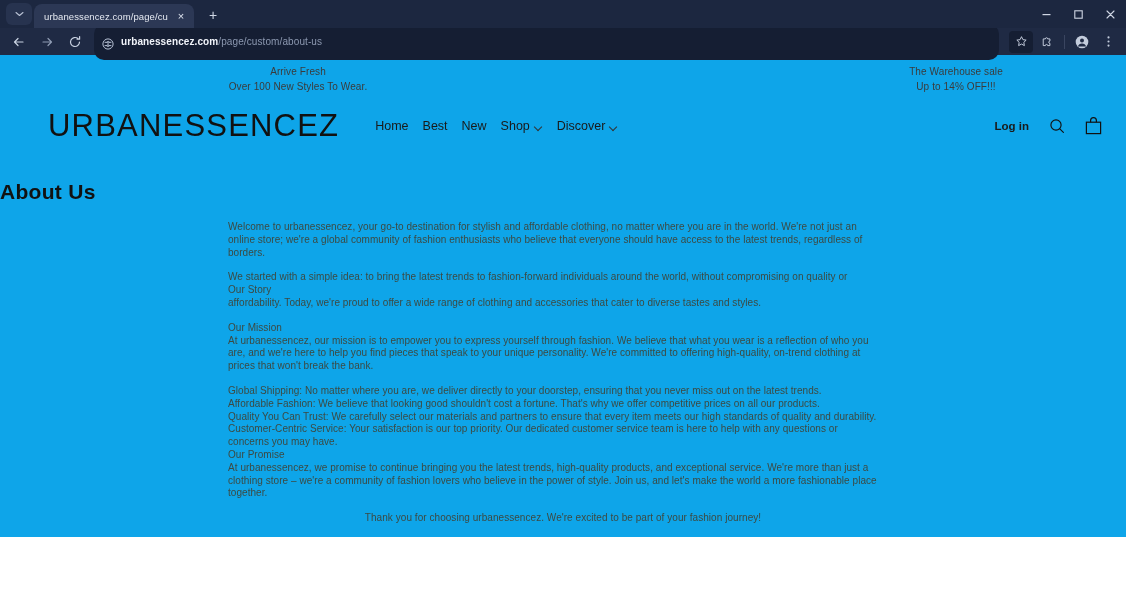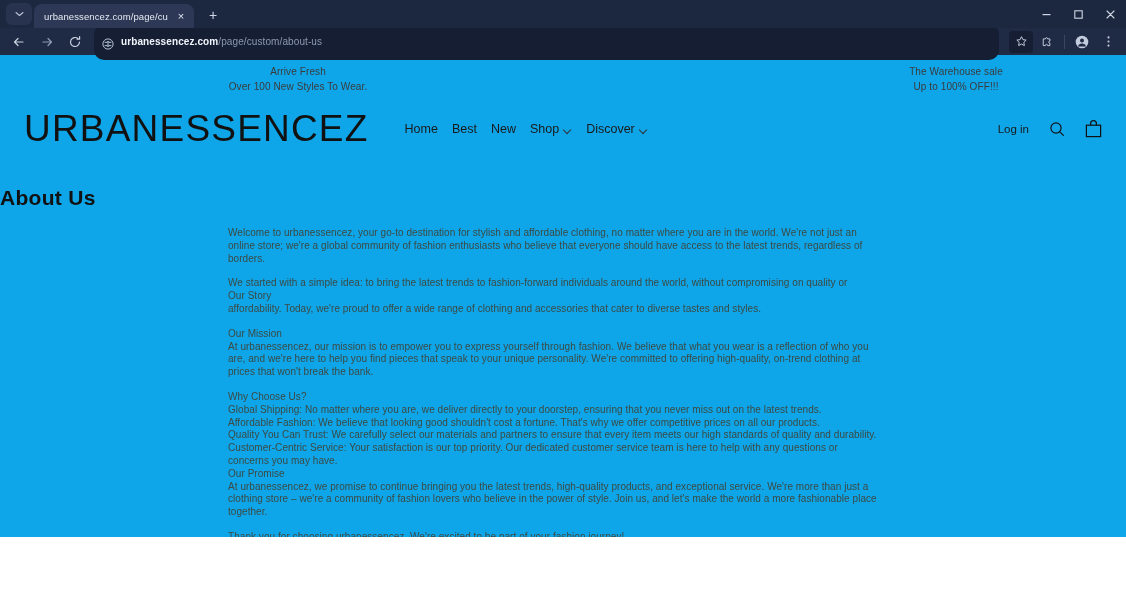--- a/index.html
+++ b/index.html
@@ -144,25 +144,26 @@
   }
   .announce .a-l1 { display: block; }
   .announce .a-l2 { display: block; }
 
   .siteheader {
     display: flex;
     align-items: center;
     padding: 10px 24px 12px 24px;
   }
   .logo {
-    font-size: 37px;
+    font-size: 31px;
     font-weight: 300;
     letter-spacing: 1.2px;
     color: #111111;
     white-space: nowrap;
+    margin-left: 24px;
   }
   .mainnav {
     display: flex;
     align-items: center;
     gap: 14px;
     margin-left: 36px;
     flex: 1;
   }
   .navitem {
     font-size: 12.5px;
@@ -177,21 +178,21 @@
   }
   .caret::after {
     content: "";
     position: absolute; left: 0; top: 0;
     width: 5px; height: 5px;
     border-right: 1.2px solid #333;
     border-bottom: 1.2px solid #333;
     transform: rotate(45deg);
   }
   .headeractions {
-    display: flex; align-items: center; gap: 20px;
+    display: flex; align-items: center; gap: 20px; font-weight: bold;
   }
   .loginlink { font-size: 11.5px; color: #1a1a1a; white-space: nowrap; }
   .hicon { color: #111; display: flex; align-items: center; }
 
   
   .content {
     padding-top: 24px;
   }
   .pagetitle {
     text-align: left;
@@ -204,21 +205,21 @@
   .article {
     width: 670px;
     margin: 0 auto;
     color: #3c4a43;
     font-size: 10px;
     line-height: 1.28;
     letter-spacing: .05px;
     text-align: left;
   }
   .article p { margin-bottom: 12px; }
-  .article p:last-child { margin-bottom: 0; }
+  .article p:last-child { margin-bottom: 0; text-align: center; }
   .article .blk-line { display: block; }
 </style>
 </head>
 <body>
 
 <div class="browser">
 
   <div class="tabstrip">
     <div class="tab-chevron">
       <svg width="9" height="6" viewBox="0 0 9 6" fill="none" aria-hidden="true">
@@ -312,21 +313,21 @@
 
 <div class="page">
 
   <div class="announce">
     <div class="announce-left">
       <span class="a-l1">Arrive Fresh</span>
       <span class="a-l2">Over 100 New Styles To Wear.</span>
     </div>
     <div class="announce-right">
       <span class="a-l1">The Warehouse sale</span>
-      <span class="a-l2">Up to 100% OFF!!!</span>
+      <span class="a-l2">Up to 14% OFF!!!</span>
     </div>
   </div>
 
   <div class="siteheader">
     <div class="logo">URBANESSENCEZ</div>
 
     <nav class="mainnav">
       <a class="navitem">
         <span>Home</span>
       </a>
@@ -381,21 +382,20 @@
       </p>
 
       <p>
         <span class="blk-line">Our Mission</span>
         <span class="blk-line">At urbanessencez, our mission is to empower you to express yourself through fashion. We believe that what you wear is a reflection of who you</span>
         <span class="blk-line">are, and we're here to help you find pieces that speak to your unique personality. We're committed to offering high-quality, on-trend clothing at</span>
         <span class="blk-line">prices that won't break the bank.</span>
       </p>
 
       <p>
-        <span class="blk-line">Why Choose Us?</span>
         <span class="blk-line">Global Shipping: No matter where you are, we deliver directly to your doorstep, ensuring that you never miss out on the latest trends.</span>
         <span class="blk-line">Affordable Fashion: We believe that looking good shouldn't cost a fortune. That's why we offer competitive prices on all our products.</span>
         <span class="blk-line">Quality You Can Trust: We carefully select our materials and partners to ensure that every item meets our high standards of quality and durability.</span>
         <span class="blk-line">Customer-Centric Service: Your satisfaction is our top priority. Our dedicated customer service team is here to help with any questions or</span>
         <span class="blk-line">concerns you may have.</span>
         <span class="blk-line">Our Promise</span>
         <span class="blk-line">At urbanessencez, we promise to continue bringing you the latest trends, high-quality products, and exceptional service. We're more than just a</span>
         <span class="blk-line">clothing store – we're a community of fashion lovers who believe in the power of style. Join us, and let's make the world a more fashionable place</span>
         <span class="blk-line">together.</span>
       </p>

